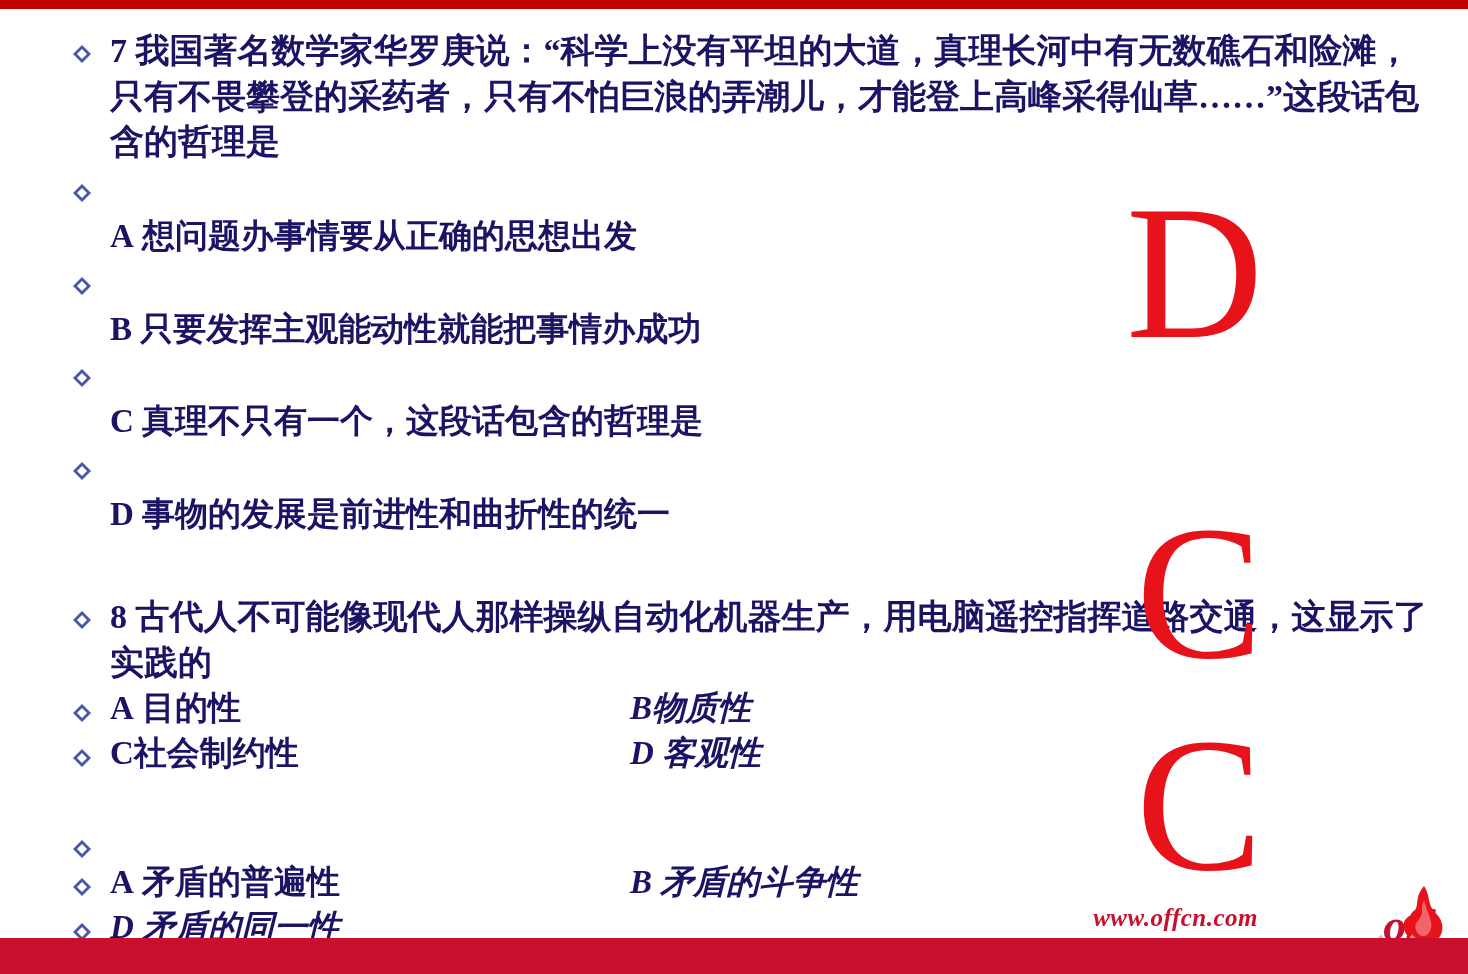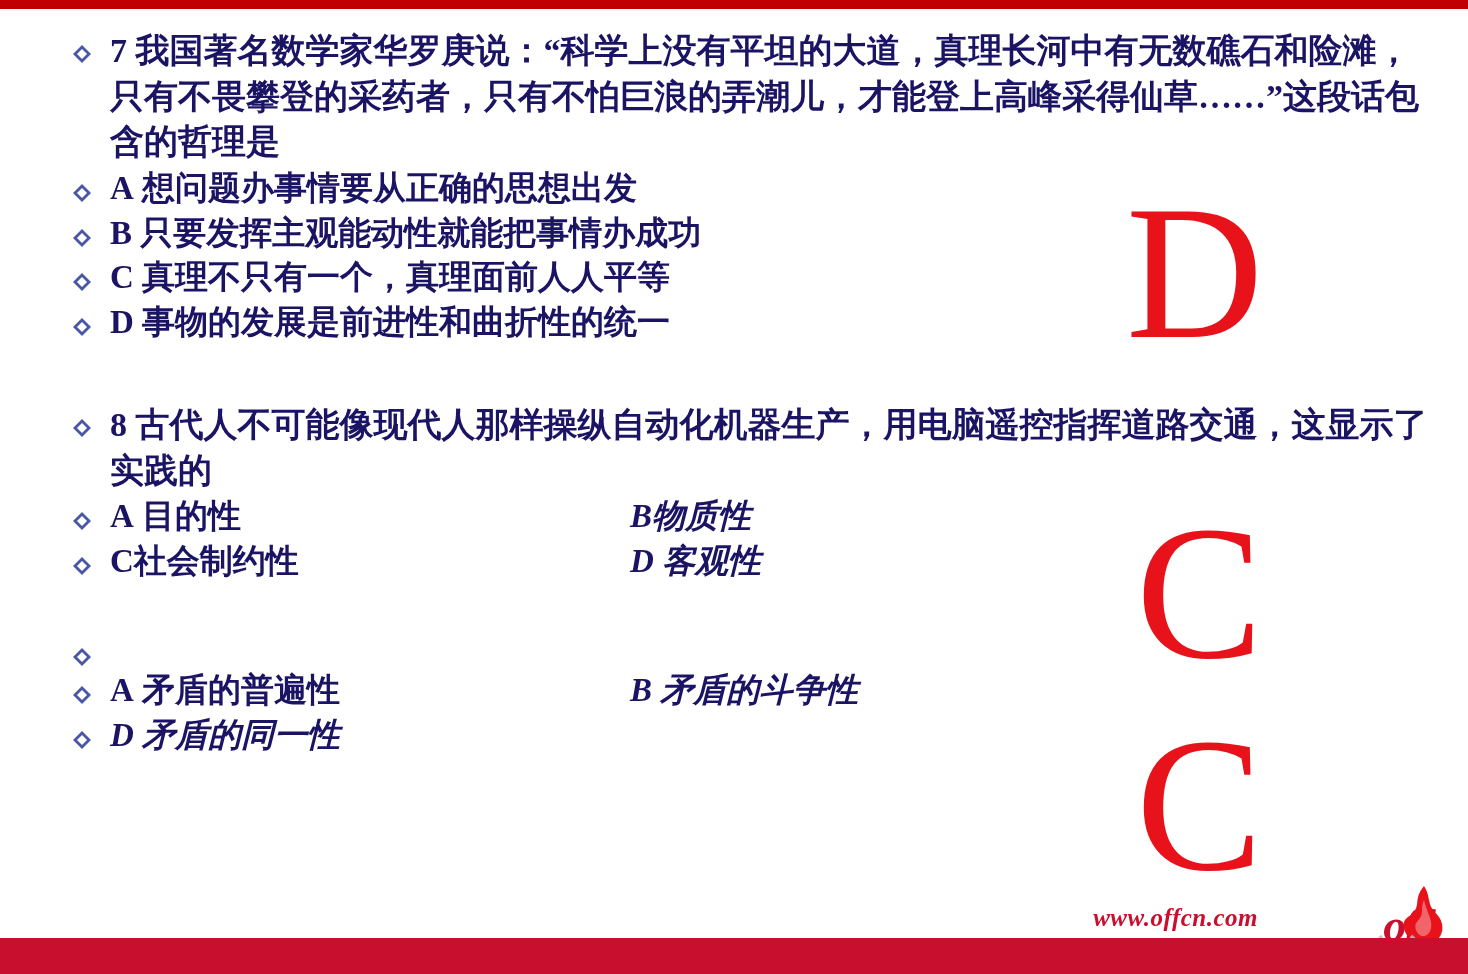--- a/index.html
+++ b/index.html
@@ -88,20 +88,21 @@
     flex: 0 0 520px;
     white-space: nowrap;
   }
   .opt-col-b {
     flex: 1 1 auto;
     white-space: nowrap;
     font-style: italic;
   }
   .opt-single {
     white-space: nowrap;
+    margin-top: 48px;
   }
   .label {
     display: inline-block;
   }
   .gap-block {
     height: 56px;
   }
   .gap-small {
     height: 46px;
   }
@@ -212,21 +213,21 @@
       </div>
 
       <div class="bullet-row">
         <span class="diamond">
           <svg width="20" height="20" viewBox="0 0 20 20">
               <polygon points="10,1 19,10 10,19 1,10" fill="#4a56a6"></polygon>
               <polygon points="10,5 15,10 10,15 5,10" fill="#ffffff"></polygon>
             </svg>
         </span>
         <div class="opt-text">
-          <span class="opt-single"><span class="label">C</span>&nbsp;<span>真理不只有一个，真理面前人人平等</span></span>
+          <span class="opt-single"><span class="label">C</span>&nbsp;<span>真理不只有一个，这段话包含的哲理是</span></span>
         </div>
       </div>
 
       <div class="bullet-row">
         <span class="diamond">
           <svg width="20" height="20" viewBox="0 0 20 20">
               <polygon points="10,1 19,10 10,19 1,10" fill="#4a56a6"></polygon>
               <polygon points="10,5 15,10 10,15 5,10" fill="#ffffff"></polygon>
             </svg>
         </span>

